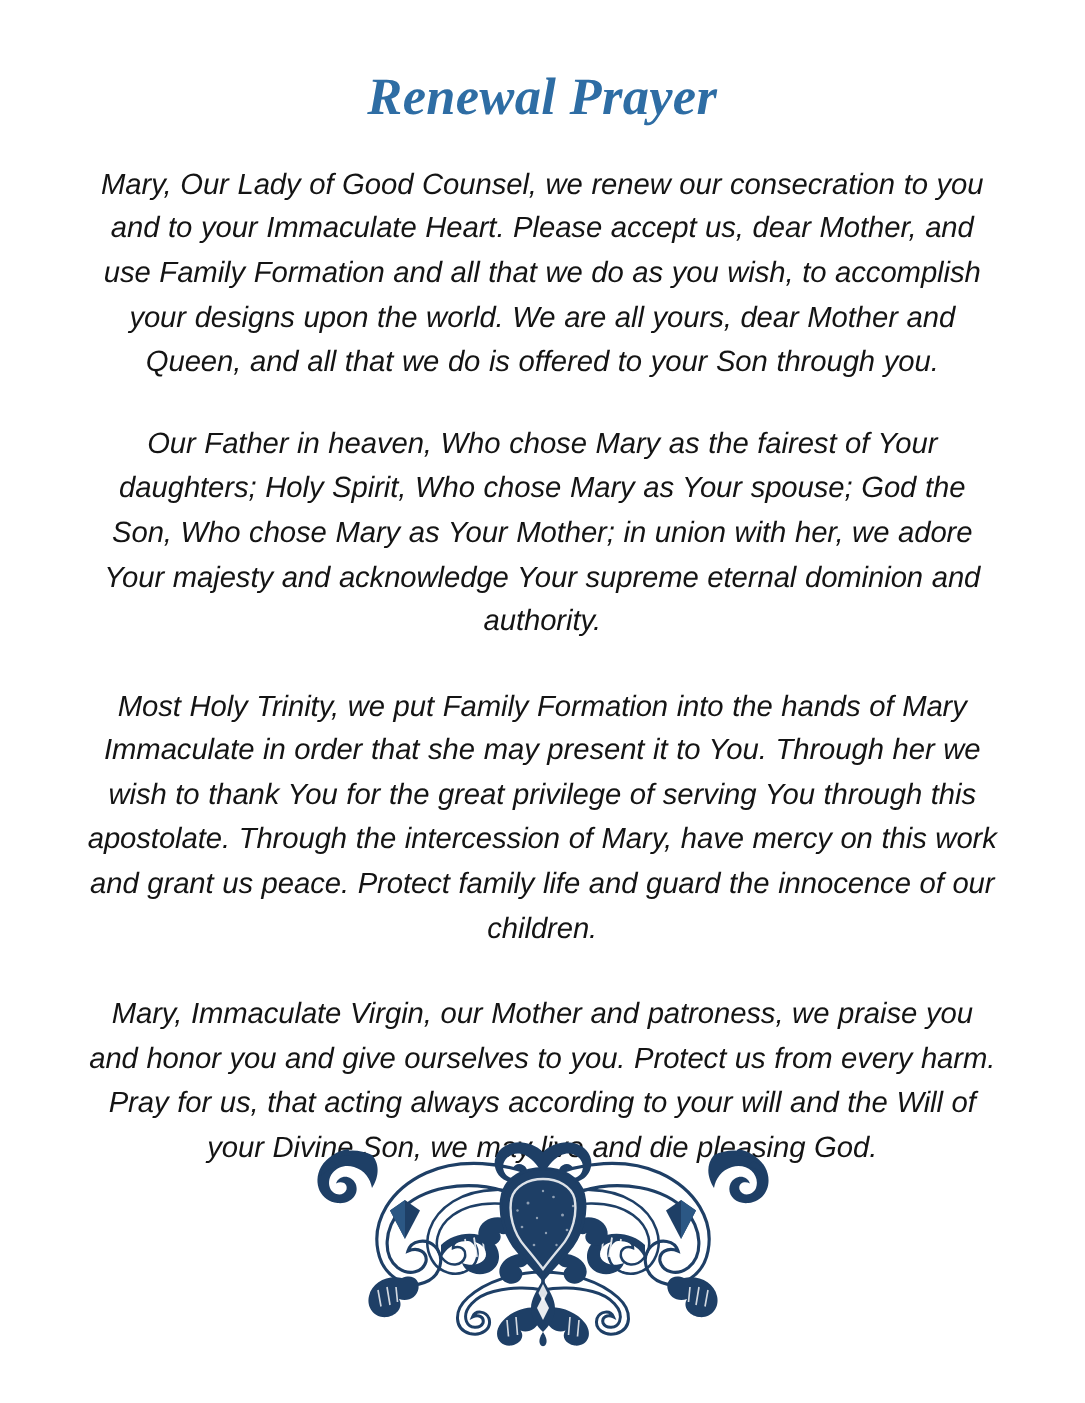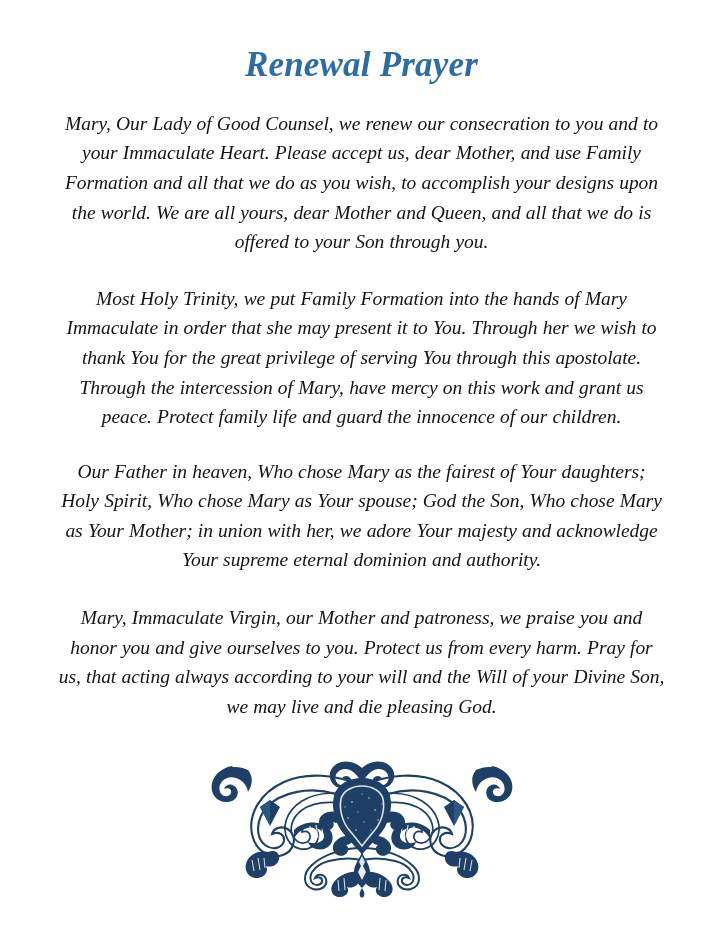--- a/index.html
+++ b/index.html
@@ -40,21 +40,21 @@
     padding-top: 47px;
   }
 
   .heading-consecration {
     font-size: 37px;
     padding-top: 25px;
   }
 
   .prayer-body {
     text-align: center;
-    font-family: Liberation Serif, serif;
+    font-family: Liberation Sans, sans-serif;
     font-style: italic;
     font-size: 19.5px;
     line-height: 29.6px;
     color: #141414;
     margin: 0;
     letter-spacing: -0.05px;
     word-spacing: 0.4px;
   }
 
   .para-renewal-1 { padding-top: 25px; }
@@ -80,23 +80,23 @@
 </head>
 <body>
 
 <div class="page">
 
   <h1 class="prayer-heading heading-renewal">Renewal Prayer</h1>
 
   <p class="prayer-body para-renewal-1">Mary, Our Lady of Good Counsel, we renew our consecration to you and to your Immaculate Heart.  Please accept us, dear Mother, and use Family Formation and all that we do as you wish, to accomplish your designs upon the world.  We are all yours, dear Mother and Queen, and all that we do is offered to your Son through you.</p>
 
 
+  <p class="prayer-body para-consec-1">Our Father in heaven, Who chose Mary as the fairest of Your daughters; Holy Spirit, Who chose Mary as Your spouse; God the Son, Who chose Mary as Your Mother; in union with her, we adore Your majesty and acknowledge Your supreme eternal dominion and authority.</p>
+
   <p class="prayer-body para-consec-2">Most Holy Trinity, we put Family Formation into the hands of  Mary Immaculate in order that she may present it to You.  Through her we wish to thank You for the great privilege of serving You through this apostolate.  Through the intercession of Mary, have mercy on this work and grant us peace.  Protect family life and guard the innocence of our children.</p>
-
-  <p class="prayer-body para-consec-1">Our Father in heaven, Who chose Mary as the fairest of Your daughters; Holy Spirit, Who chose Mary as Your spouse; God the Son, Who chose Mary as Your Mother; in union with her, we adore Your majesty and acknowledge Your supreme eternal dominion and authority.</p>
 
   <p class="prayer-body para-consec-3">Mary, Immaculate Virgin, our Mother and patroness, we praise you and honor you and give ourselves to you.  Protect us from every harm.  Pray for us, that acting always according to your will and the Will of your Divine Son, we may live and die pleasing God.</p>
 
   <div class="ornament-wrap">
     <svg viewBox="0 0 352 146" xmlns="http://www.w3.org/2000/svg">
       <defs>
         <g id="half">
 
           <path d="M176,34 C150,22 120,20 98,30 C74,41 62,62 66,82 C69,98 84,108 97,103
                    C108,99 111,86 104,79 C98,73 88,75 86,82 C93,79 99,83 98,89

